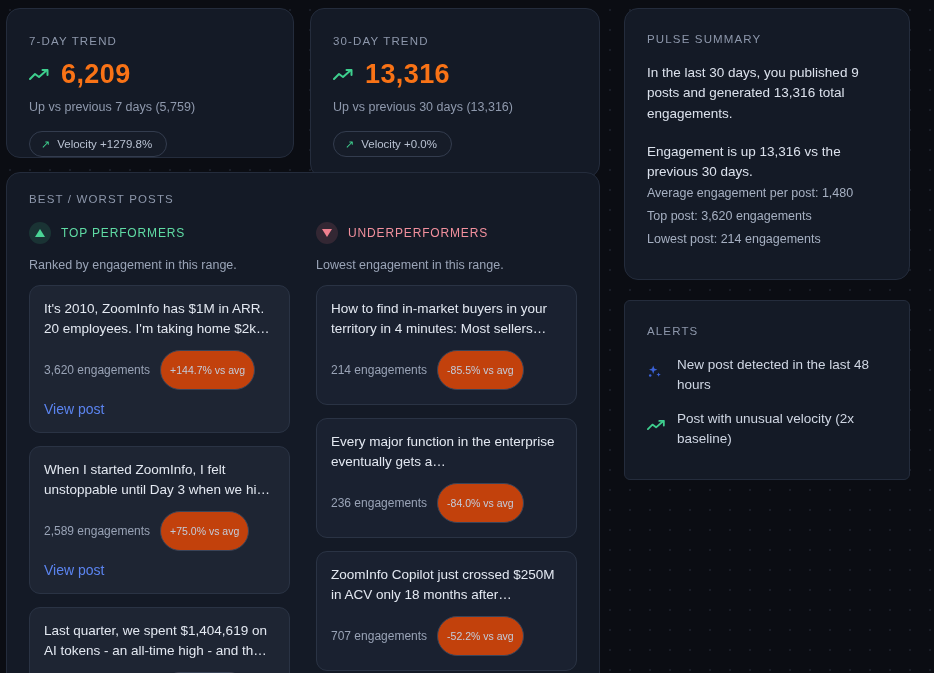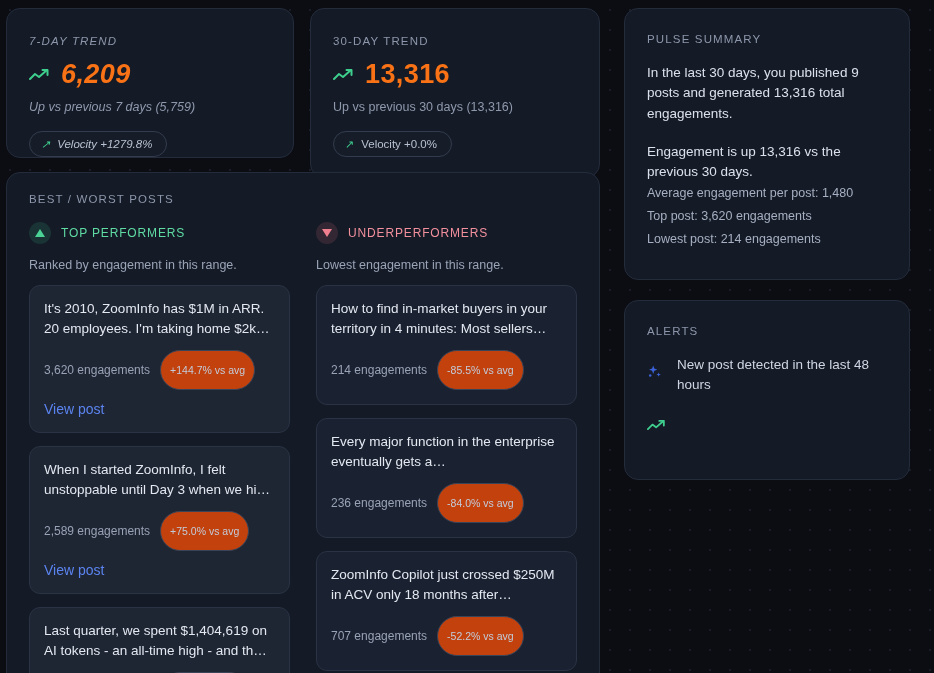--- a/index.html
+++ b/index.html
@@ -139,32 +139,32 @@
   .pulse-para {
     margin-top: 18px;
     font-size: 13.5px;
     line-height: 1.5;
     color: #dbe1ec;
   }
   .pulse-stats { margin-top: 4px; display: flex; flex-direction: column; gap: 9px; }
   .pulse-stat { font-size: 12.5px; color: #a6b0c2; }
 
   
-  #alerts { padding: 24px 22px 22px 22px; }
+  #alerts { padding: 24px 22px 22px 22px; border-radius: 6px; }
   .alert-list { margin-top: 18px; display: flex; flex-direction: column; gap: 15px; }
   .alert-item { display: flex; gap: 12px; align-items: flex-start; }
   .alert-ico { flex: 0 0 18px; width: 18px; padding-top: 9px; }
   .alert-text { font-size: 13.5px; line-height: 1.45; color: #cfd6e3; }
 </style>
 </head>
 <body>
 
 <div class="stage">
 
-  <div class="panel kpi" id="kpi-0" style="left:6px; top:8px; width:288px; height:150px;font-style:italic;">
+  <div class="panel kpi" id="kpi-0" style="left:6px; top:8px; width:288px; height:150px;">
     <div class="kicker">7-DAY TREND</div>
     <div class="kpi-row">
       <span>
         <svg class="trend-ico" width="22" height="14" viewBox="0 0 22 14">
           <polyline points="1,11 6,6 10,9 18,2" fill="none" stroke="#3ecf8e" stroke-width="2" stroke-linecap="round" stroke-linejoin="round"></polyline>
           <polyline points="13.5,2 18.5,2 18.5,7" fill="none" stroke="#3ecf8e" stroke-width="2" stroke-linecap="round" stroke-linejoin="round"></polyline>
         </svg>
       </span>
       <span class="kpi-value">6,209</span>
     </div>
@@ -303,18 +303,19 @@
         <span class="alert-text">New post detected in the last 48 hours</span>
       </div>
 
       <div class="alert-item">
         <span class="alert-ico">
           <svg width="20" height="13" viewBox="0 0 22 14">
             <polyline points="1,11 6,6 10,9 18,2" fill="none" stroke="#3ecf8e" stroke-width="2" stroke-linecap="round" stroke-linejoin="round"></polyline>
             <polyline points="13.5,2 18.5,2 18.5,7" fill="none" stroke="#3ecf8e" stroke-width="2" stroke-linecap="round" stroke-linejoin="round"></polyline>
           </svg>
         </span>
+        <span class="alert-text">Post with unusual velocity (2x baseline)</span>
       </div>
 
     </div>
   </div>
 
 </div>
 
 </body></html>

